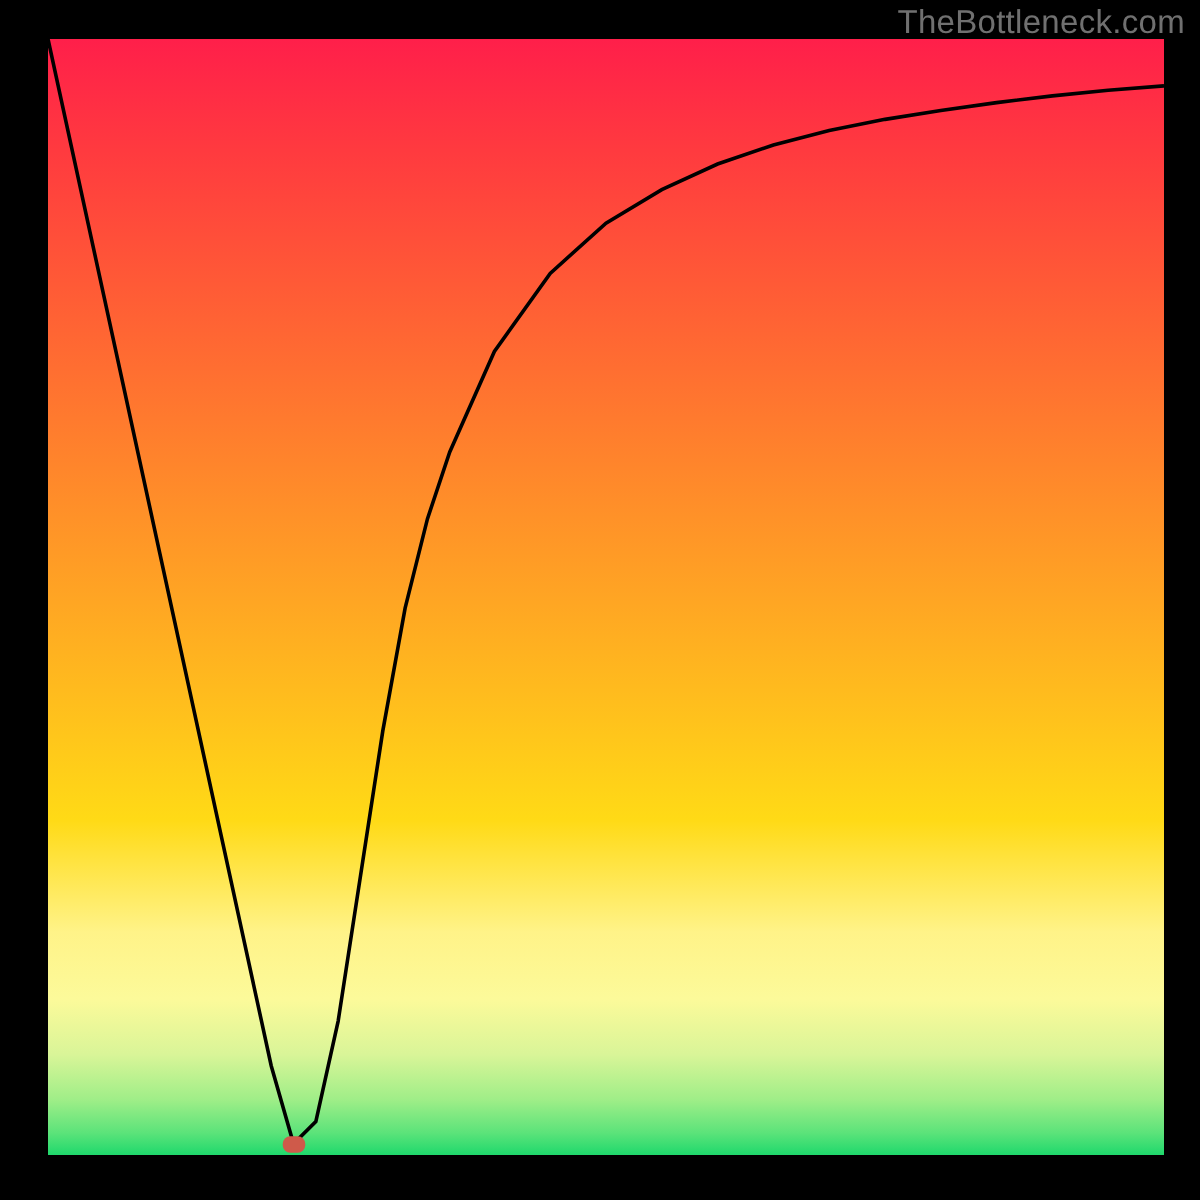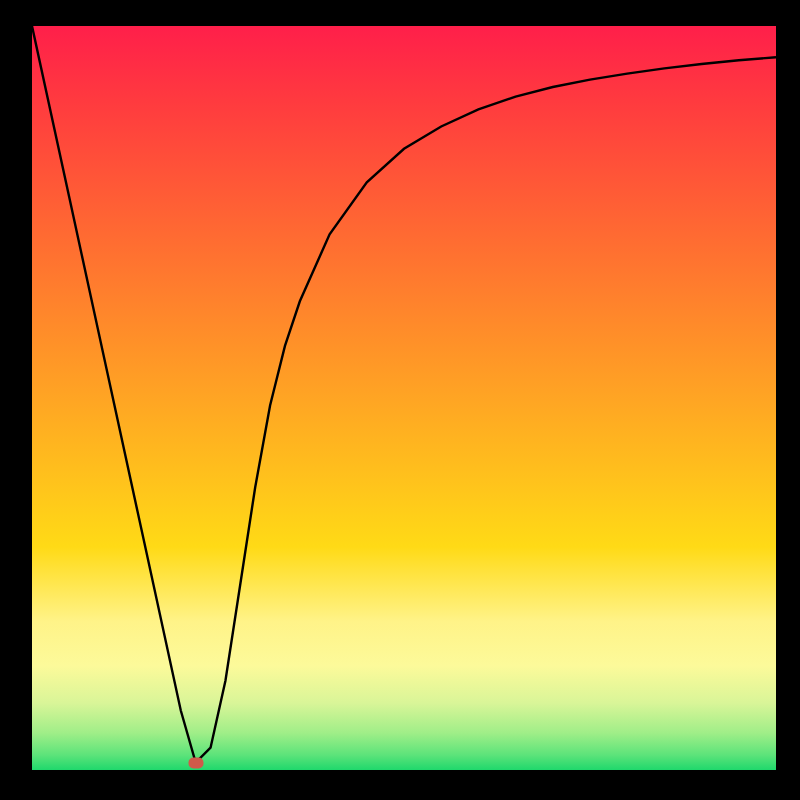--- a/index.html
+++ b/index.html
@@ -70,20 +70,21 @@
     border-radius: 5px;
     z-index: 3;
     transform: translate(-50%, -50%);
   }
 </style>
 </head>
 <body>
 
 <div class="frame">
 
+  <div class="watermark">TheBottleneck.com</div>
 
   <div class="plot-area">
     <div class="gradient-bg"></div>
 
     <svg class="curve" viewBox="0 0 744 744" preserveAspectRatio="none">
       <path id="curve-path" d="M0.00 0.00 L37.20 171.12 L74.40 342.24 L111.60 513.36 L148.80 684.48 L163.68 736.56 L178.56 721.68 L193.44 654.72 L208.32 558.00 L223.20 461.28 L238.08 379.44 L252.96 319.92 L267.84 275.28 L297.60 208.32 L334.80 156.24 L372.00 122.76 L409.20 100.44 L446.40 83.33 L483.60 70.68 L520.80 61.01 L558.00 53.57 L595.20 47.62 L632.40 42.41 L669.60 37.94 L706.80 34.22 L744.00 31.25" fill="none" stroke="#000" stroke-width="2.4"></path>
     </svg>
 
     <div id="marker" class="marker" style="left: 163.68px; top: 736.56px;"></div>
   </div>

